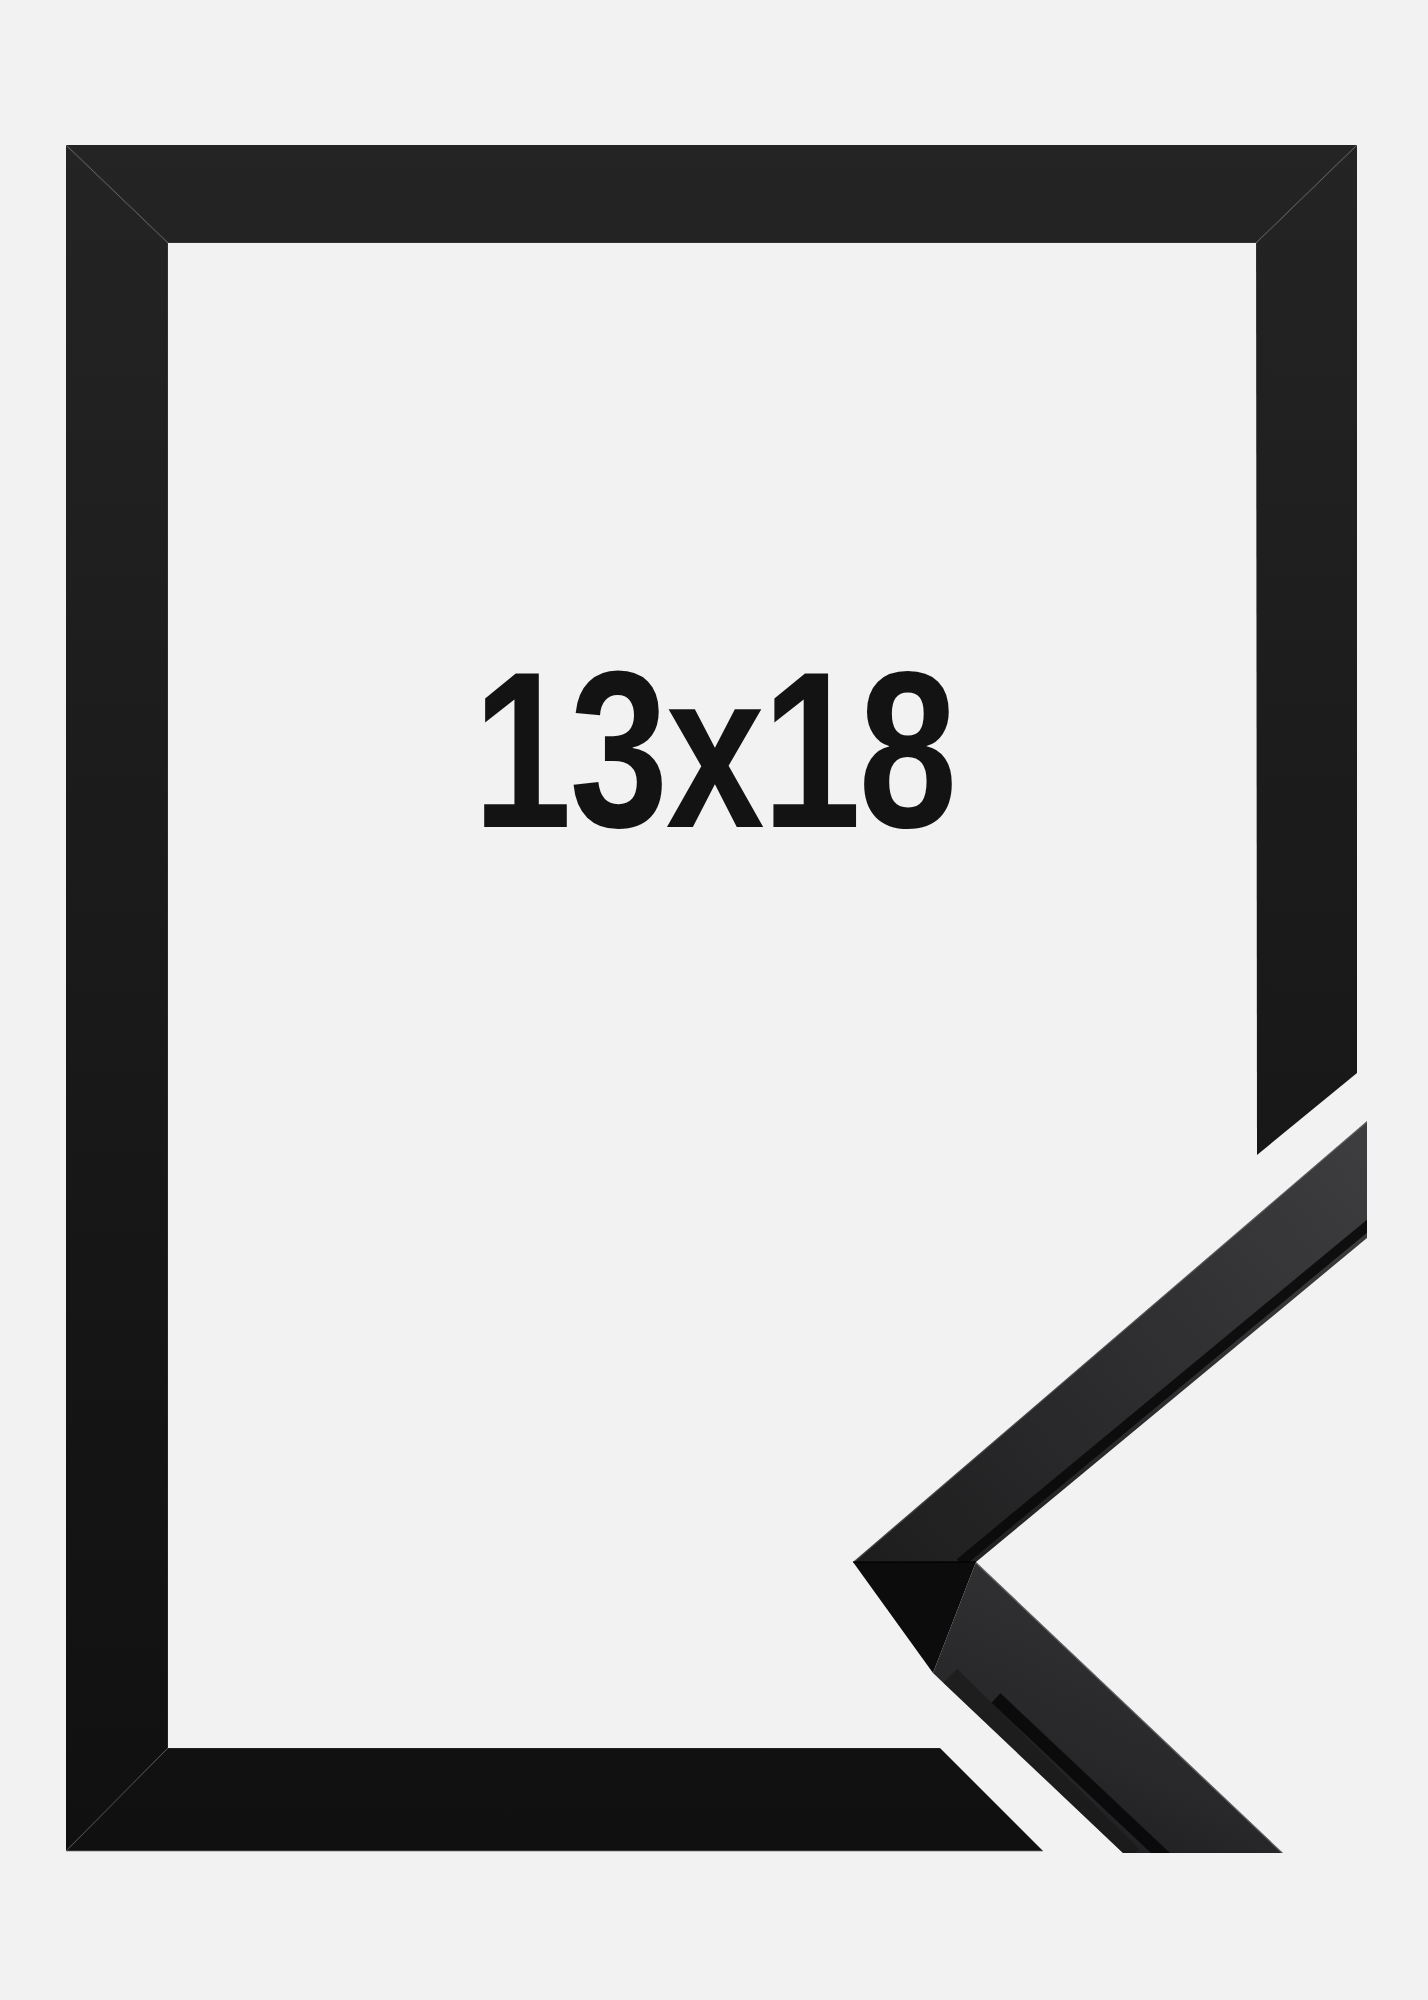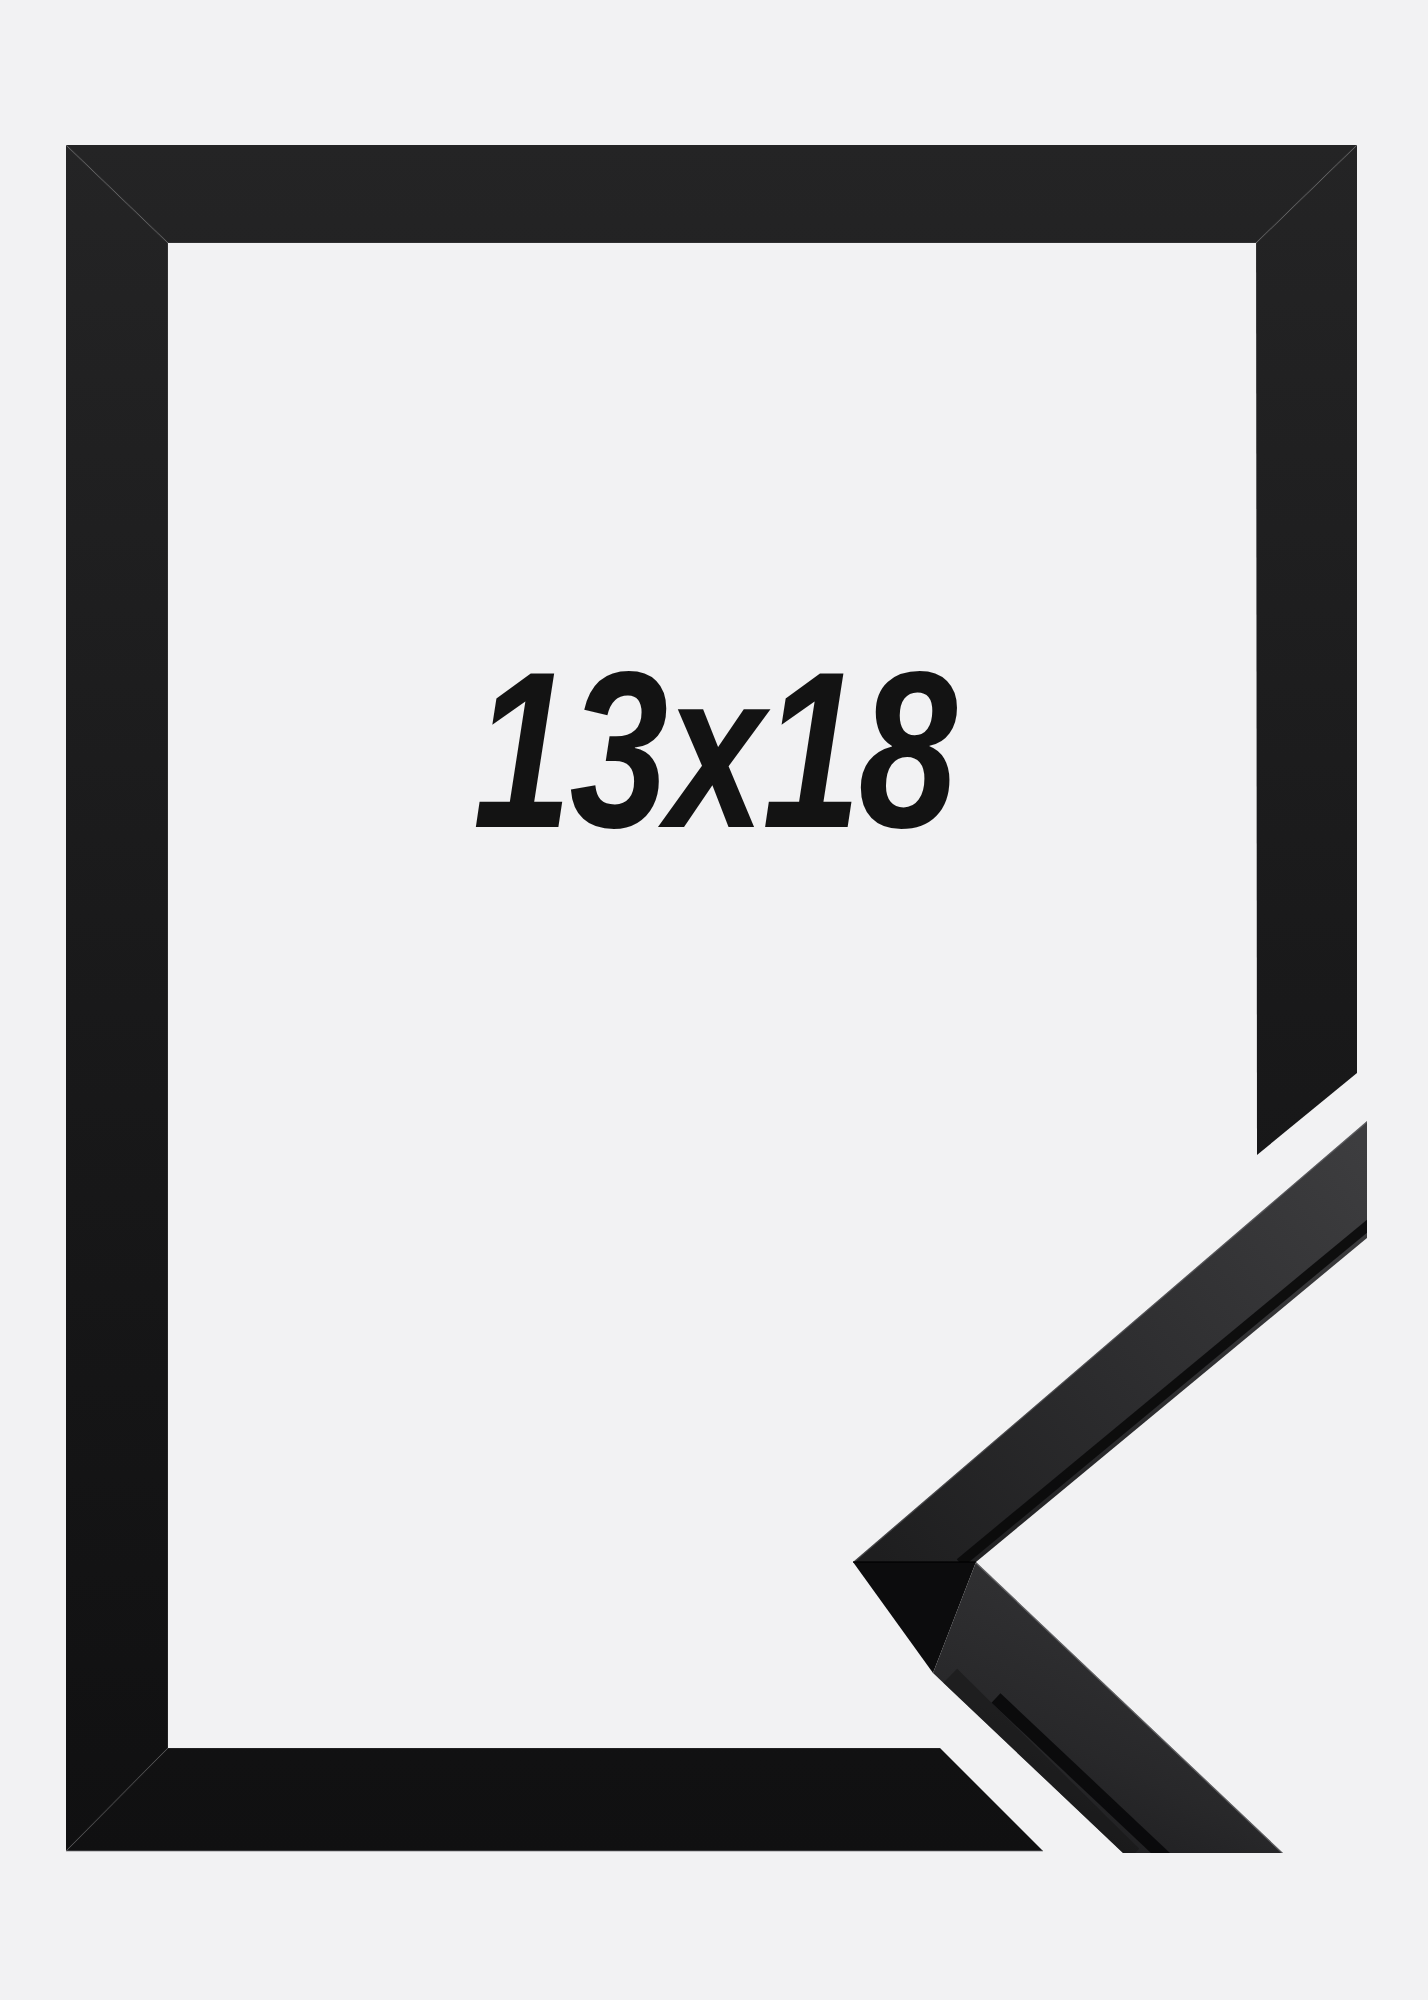--- a/index.html
+++ b/index.html
@@ -8,21 +8,20 @@
     background: #e8e8e9;
     font-family: "Liberation Sans", sans-serif;
   }
   .stage {
     position: relative;
     width: 1428px;
     height: 2000px;
     margin: 0 auto;
     background: #f2f2f3;
     overflow: hidden;
-    font-style: italic;
   }
   .frame-art {
     position: absolute;
     inset: 0;
     width: 1428px;
     height: 2000px;
     display: block;
   }
   .size-label {
     position: absolute;

